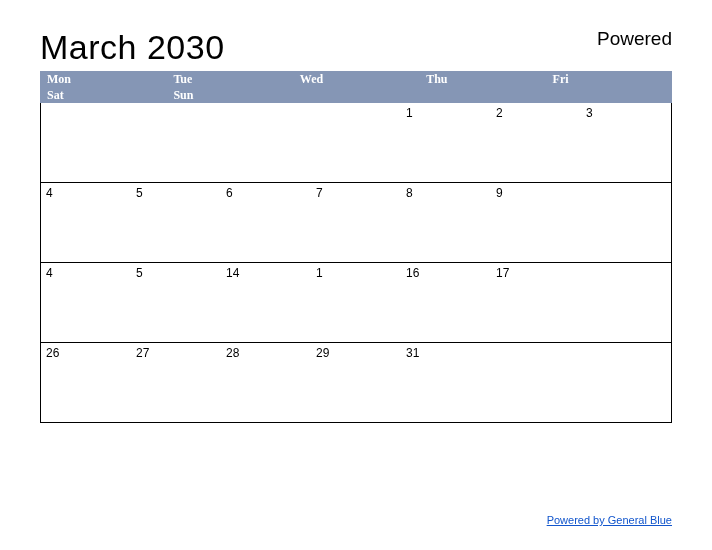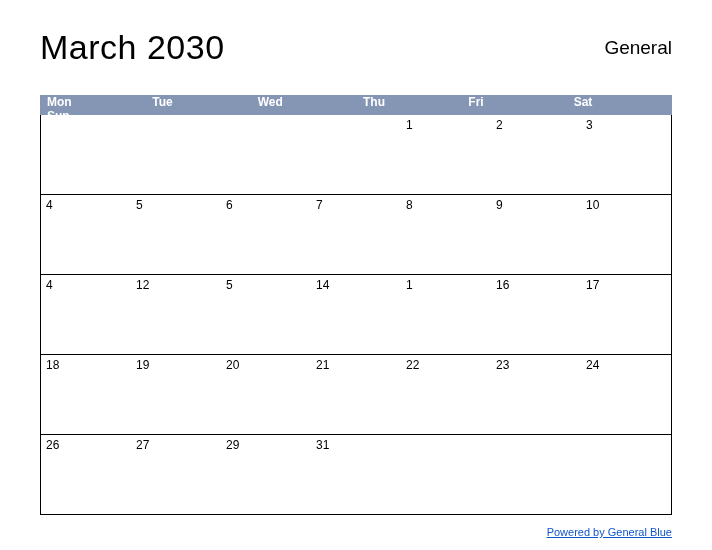--- a/index.html
+++ b/index.html
@@ -9,40 +9,41 @@
       background: #fff;
       font-family: Arial, Helvetica, sans-serif;
       position: relative;
     }
     .container {
       padding: 28px 40px 20px 40px;
     }
     .header {
       display: flex;
       justify-content: space-between;
-      align-items: center;
-      margin-bottom: 28px;
+      align-items: flex-start;
+      margin-bottom: 4px;
     }
     .title {
       font-size: 34px;
       font-weight: 400;
       color: #000;
       letter-spacing: 0.5px;
     }
     .region {
       font-size: 19px;
       font-weight: 400;
       color: #000;
     }
     .cal-header {
       display: grid;
-      grid-template-columns: repeat(6, 1fr);
+      grid-template-columns: repeat(5, 1fr);
       background: #8596b5;
-      height: 20px;
+      height: 32px;
       align-items: center;
+      font-family: Liberation Serif, serif;
     }
     .cal-header-cell {
       color: #fff;
       font-size: 12px;
       font-weight: 700;
       padding-left: 7px;
     }
     .cal-body {
       border-left: 1px solid #000;
       border-right: 1px solid #000;
@@ -53,37 +54,37 @@
       height: 80px;
       border-bottom: 1px solid #000;
     }
     .cal-cell {
       font-size: 12px;
       color: #000;
       padding: 3px 0 0 5px;
     }
     .footer {
       position: absolute;
-      bottom: 10px;
+      bottom: 22px;
       right: 40px;
     }
     .footer-link {
       color: #1155cc;
       font-size: 11px;
       text-decoration: underline;
       cursor: pointer;
     }
   </style>
 </head>
 <body>
 
 <div class="container">
   <div class="header">
     <div class="title">March 2030</div>
-    <div class="region">General</div>
+    <div class="region">Powered</div>
   </div>
 
   <div class="cal-header">
     <div class="cal-header-cell">Mon</div>
     <div class="cal-header-cell">Tue</div>
     <div class="cal-header-cell">Wed</div>
     <div class="cal-header-cell">Thu</div>
     <div class="cal-header-cell">Fri</div>
     <div class="cal-header-cell">Sat</div>
     <div class="cal-header-cell">Sun</div>
@@ -99,43 +100,33 @@
       <div class="cal-cell">2</div>
       <div class="cal-cell">3</div>
     </div>
     <div class="cal-row">
       <div class="cal-cell">4</div>
       <div class="cal-cell">5</div>
       <div class="cal-cell">6</div>
       <div class="cal-cell">7</div>
       <div class="cal-cell">8</div>
       <div class="cal-cell">9</div>
-      <div class="cal-cell">10</div>
     </div>
     <div class="cal-row">
       <div class="cal-cell">4</div>
-      <div class="cal-cell">12</div>
       <div class="cal-cell">5</div>
       <div class="cal-cell">14</div>
       <div class="cal-cell">1</div>
       <div class="cal-cell">16</div>
       <div class="cal-cell">17</div>
     </div>
     <div class="cal-row">
-      <div class="cal-cell">18</div>
-      <div class="cal-cell">19</div>
-      <div class="cal-cell">20</div>
-      <div class="cal-cell">21</div>
-      <div class="cal-cell">22</div>
-      <div class="cal-cell">23</div>
-      <div class="cal-cell">24</div>
-    </div>
-    <div class="cal-row">
       <div class="cal-cell">26</div>
       <div class="cal-cell">27</div>
+      <div class="cal-cell">28</div>
       <div class="cal-cell">29</div>
       <div class="cal-cell">31</div>
     </div>
   </div>
 </div>
 
 <div class="footer">
   <a class="footer-link">Powered by General Blue</a>
 </div>
 

